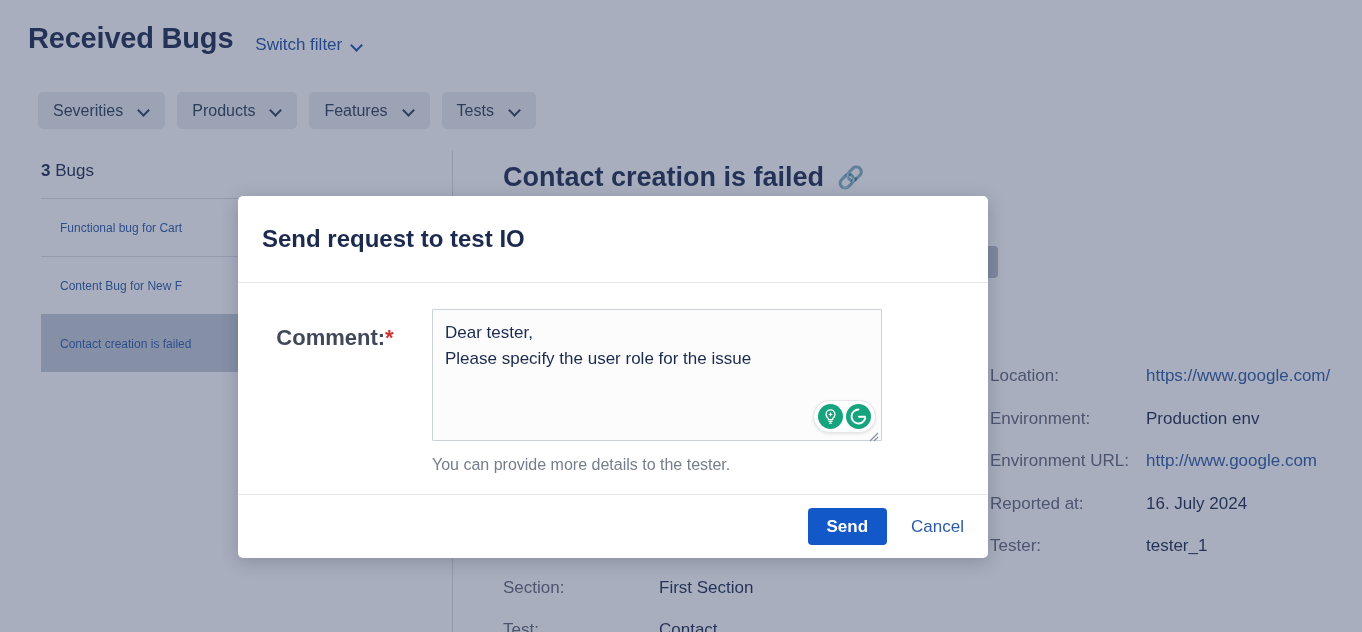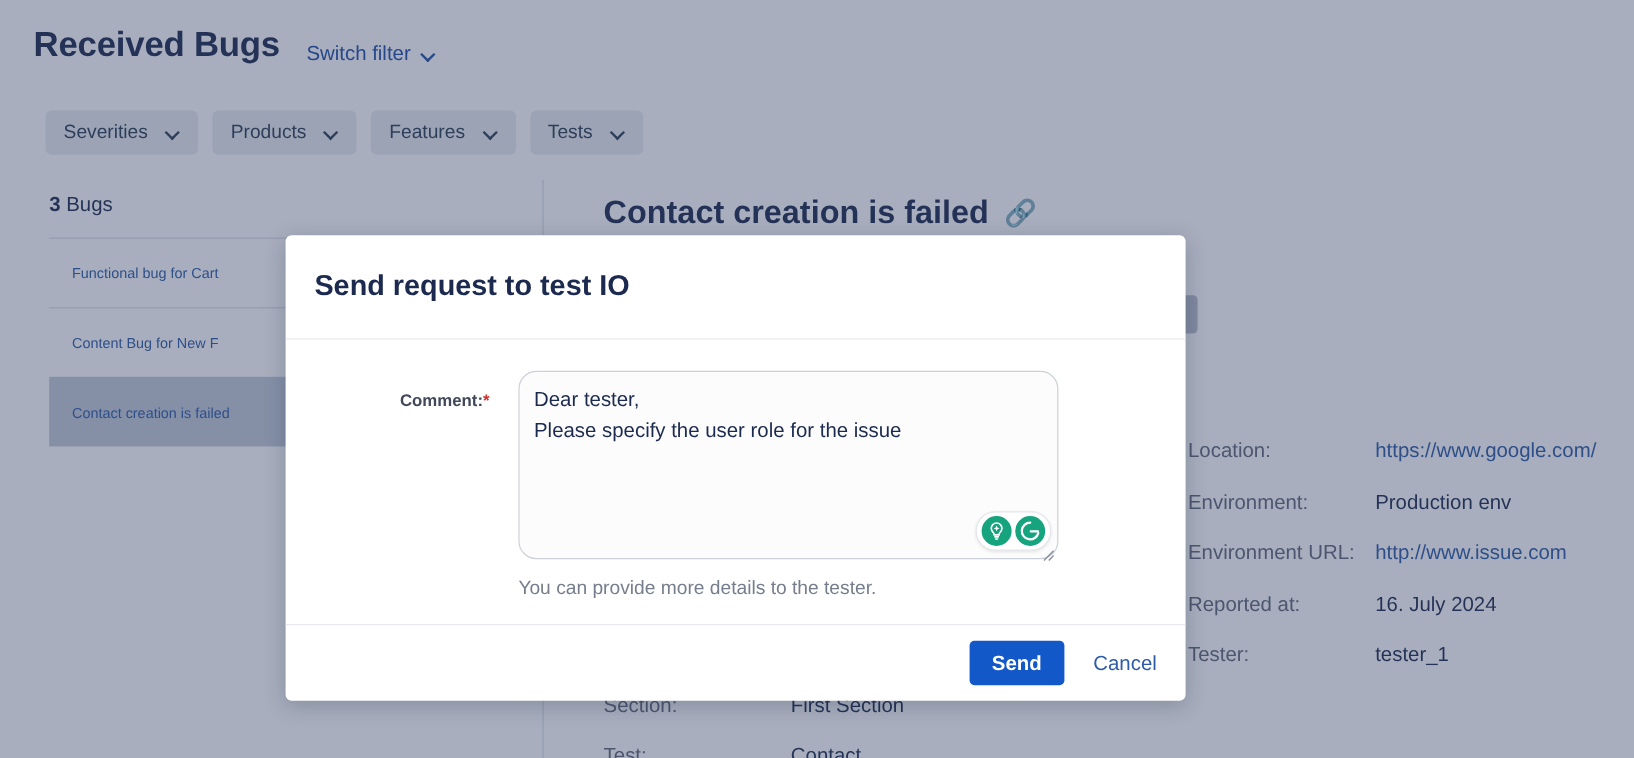--- a/index.html
+++ b/index.html
@@ -237,42 +237,42 @@
   .modal-body {
     border-top: 1px solid #e6e8ec;
     padding: 26px 24px 20px 24px;
   }
   .field-row {
     display: flex;
     align-items: flex-start;
   }
   .field-label {
     width: 170px;
-    text-align: right;
+    text-align: center;
     padding-right: 24px;
     padding-top: 16px;
     box-sizing: border-box;
-    font-size: 14px;
+    font-size: 22px;
     color: #41485a;
     font-weight: bold;
     white-space: nowrap;
   }
   .req { color: #d0322f; font-weight: bold; }
   .field-control { flex: 1; position: relative; }
 
   .textarea-wrap {
     position: relative;
     width: 450px;
   }
   .comment-area {
     width: 450px;
-    height: 157px;
+    height: 132px;
     box-sizing: border-box;
     border: 1px solid #ccd0d8;
-    border-radius: 15px;
+    border-radius: 1px;
     background: #fcfcfd;
     padding: 10px 12px;
     font-family: "Liberation Sans", sans-serif;
     font-size: 17px;
     line-height: 26px;
     color: #1b2a4e;
     resize: none;
     outline: none;
     white-space: pre;
     overflow: hidden;
@@ -422,21 +422,21 @@
     <div class="row">
       <span class="lbl">Location:</span>
       <span class="val link">https://www.google.com/</span>
     </div>
     <div class="row">
       <span class="lbl">Environment:</span>
       <span class="val">Production env</span>
     </div>
     <div class="row">
       <span class="lbl">Environment URL:</span>
-      <span class="val link">http://www.issue.com</span>
+      <span class="val link">http://www.google.com</span>
     </div>
     <div class="row">
       <span class="lbl">Reported at:</span>
       <span class="val">16. July 2024</span>
     </div>
     <div class="row">
       <span class="lbl">Tester:</span>
       <span class="val">tester_1</span>
     </div>
   </div>

